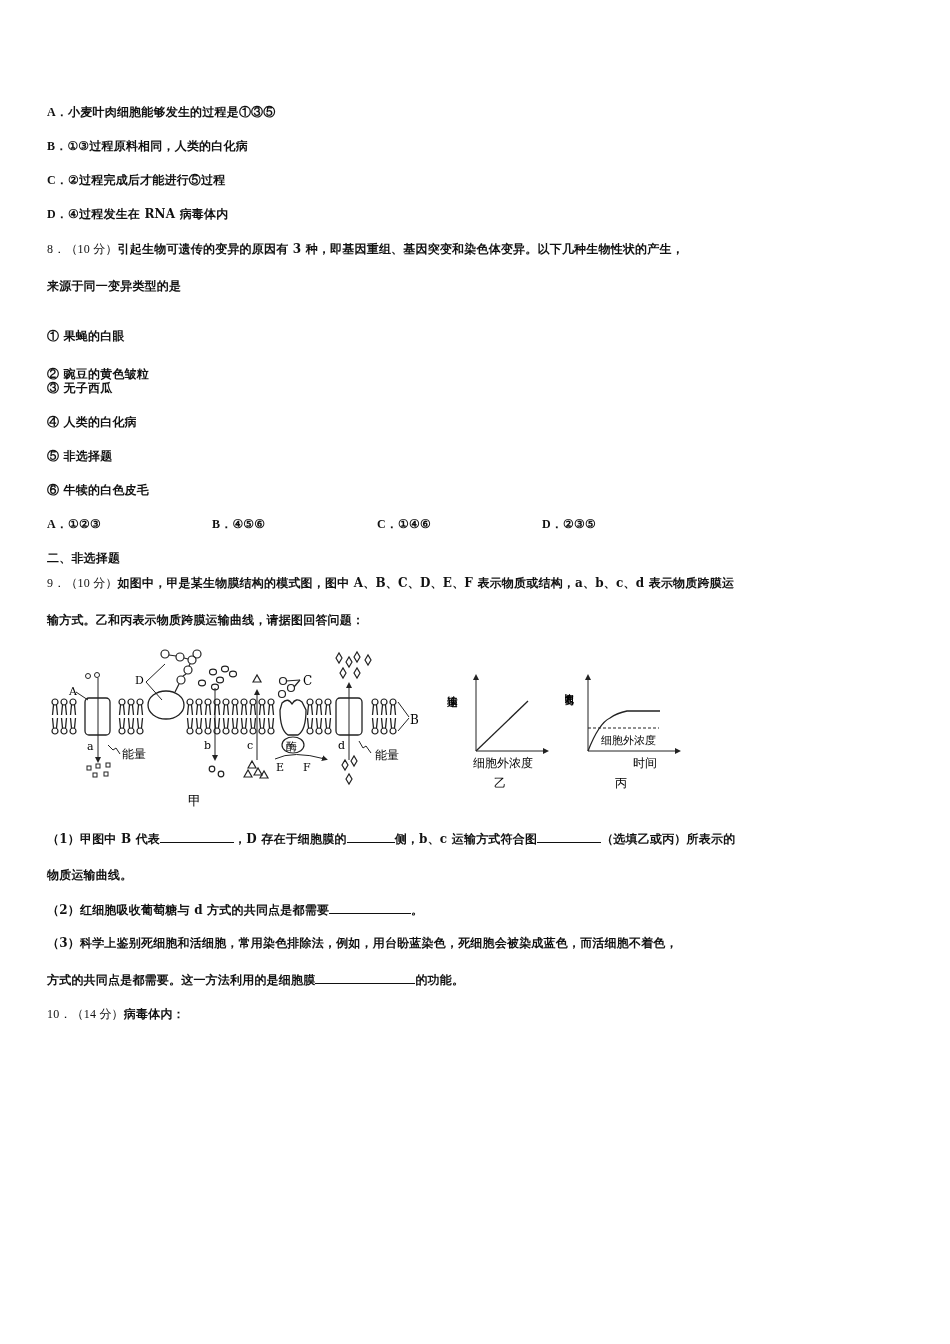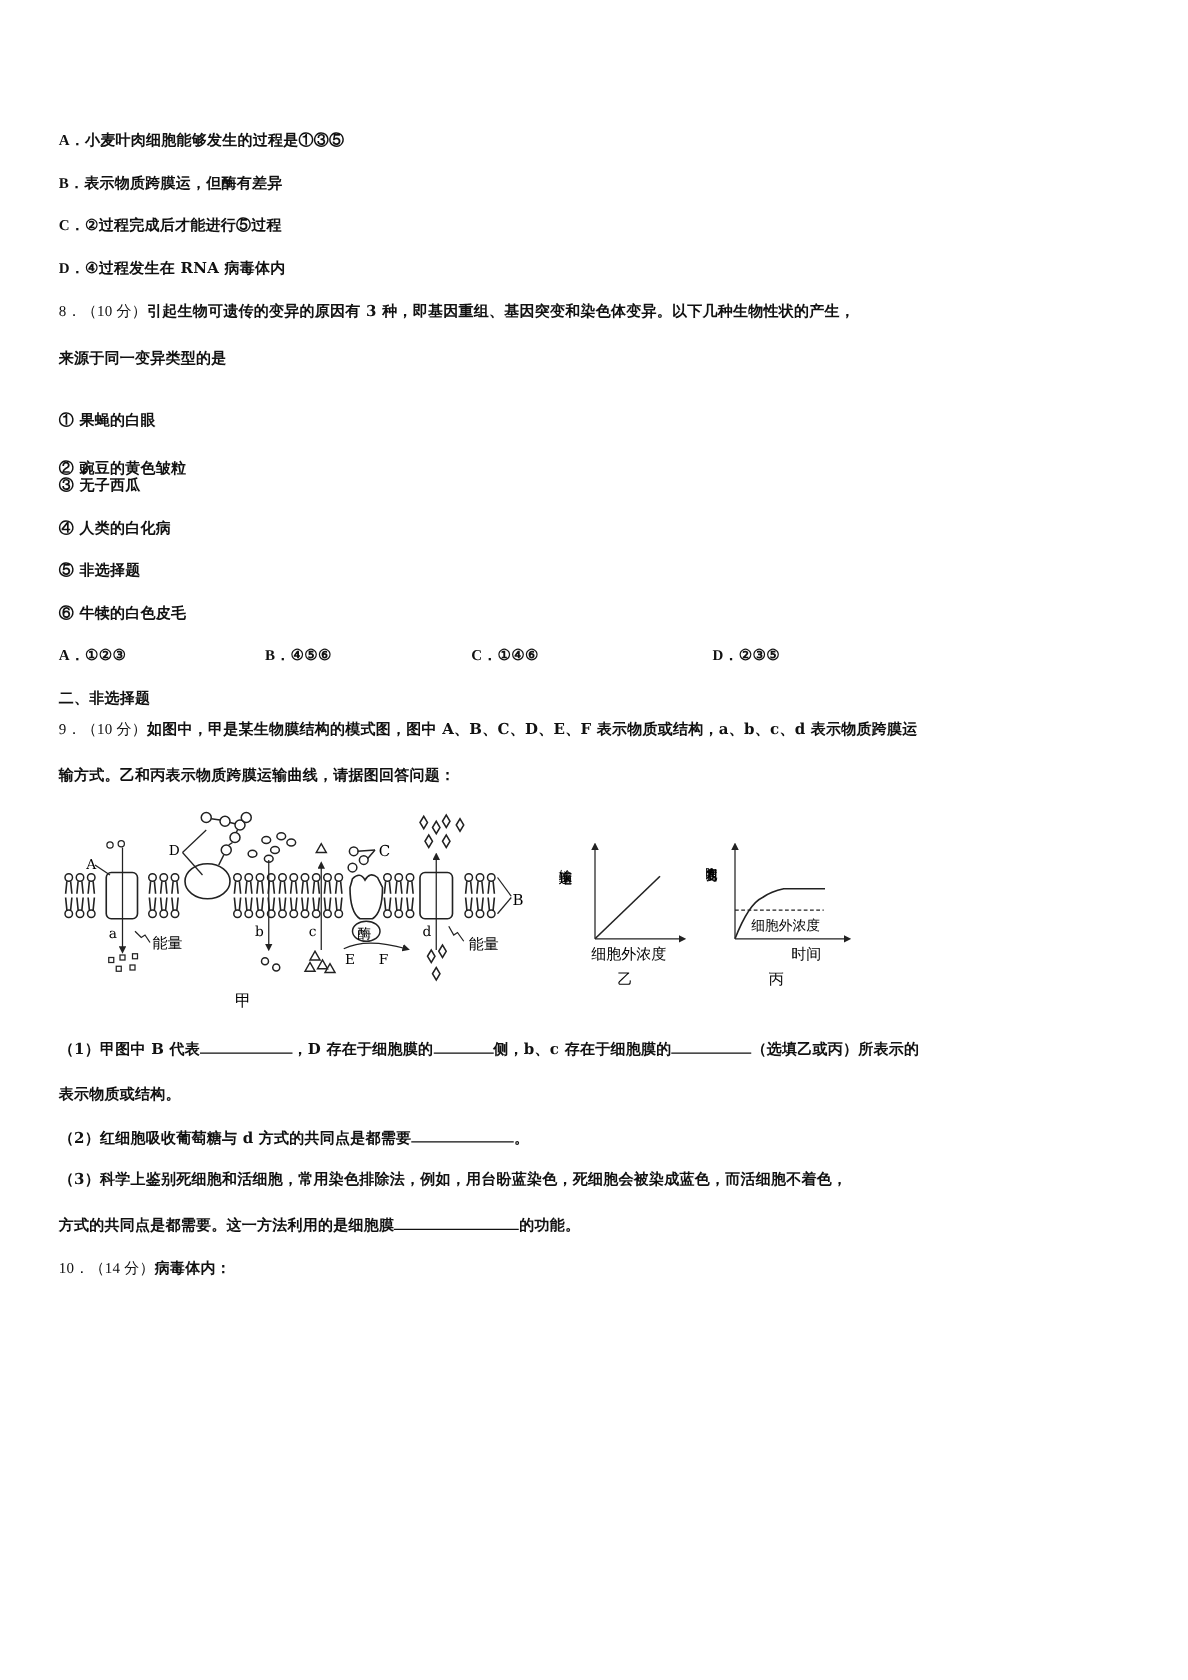--- a/index.html
+++ b/index.html
@@ -11,21 +11,21 @@
     .blank { display: inline-block; border-bottom: 1px solid #111; height: 14px; vertical-align: baseline; }
     svg text { font-family: "DejaVu Serif", serif; }
   </style>
 </head>
 <body>
 
 <div class="line" style="top:102px">
   <span class="lbl">A．</span><span>小麦叶肉细胞能够发生的过程是①③⑤</span>
 </div>
 <div class="line" style="top:136px">
-  <span class="lbl">B．</span><span>表示物质跨膜运，但酶有差异</span>
+  <span class="lbl">B．</span><span>①③过程原料相同，人类的白化病</span>
 </div>
 <div class="line" style="top:170px">
   <span class="lbl">C．</span><span>②过程完成后才能进行⑤过程</span>
 </div>
 <div class="line" style="top:204px">
   <span class="lbl">D．</span><span>④过程发生在 RNA 病毒体内</span>
 </div>
 
 <div class="line" style="top:239px">
   <span class="num">8．</span><span class="num">（10 分）</span><span>引起生物可遗传的变异的原因有 3 种，即基因重组、基因突变和染色体变异。以下几种生物性状的产生，</span>
@@ -41,21 +41,21 @@
 
 <div class="line" style="top:514px;left:47px">
   <span class="lbl">A．</span><span>①②③</span>
 </div>
 <div class="line" style="top:514px;left:212px">
   <span class="lbl">B．</span><span>④⑤⑥</span>
 </div>
 <div class="line" style="top:514px;left:377px">
   <span class="lbl">C．</span><span>①④⑥</span>
 </div>
-<div class="line" style="top:514px;left:570px">
+<div class="line" style="top:514px;left:542px">
   <span class="lbl">D．</span><span>②③⑤</span>
 </div>
 
 <div class="line" style="top:548px">二、非选择题</div>
 
 <div class="line" style="top:573px">
   <span class="num">9．</span><span class="num">（10 分）</span><span>如图中，甲是某生物膜结构的模式图，图中 A、B、C、D、E、F 表示物质或结构，a、b、c、d 表示物质跨膜运</span>
 </div>
 <div class="line" style="top:610px">输方式。乙和丙表示物质跨膜运输曲线，请据图回答问题：</div>
 
@@ -218,23 +218,23 @@
   <line x1="23" y1="86" x2="113" y2="86" stroke="#222" stroke-width="1" marker-end="url(#arr3)"></line>
   <path d="M23,86 Q34,58 45,53 Q52,48 62,46 L95,46" fill="none" stroke="#222" stroke-width="1.3"></path>
   <line x1="23" y1="63" x2="94" y2="63" stroke="#222" stroke-width="1" stroke-dasharray="3,2"></line>
   <text x="3" y="20" font-size="11" style="writing-mode:vertical-rl">细胞内浓度</text>
   <text x="36" y="79" font-size="11">细胞外浓度</text>
   <text x="68" y="102" font-size="12">时间</text>
   <text x="50" y="122" font-size="12">丙</text>
 </svg>
 
 <div class="line" style="top:828px">
-  <span>（1）甲图中 B 代表</span><span class="blank" style="width:74px"></span><span>，D 存在于细胞膜的</span><span class="blank" style="width:48px"></span><span>侧，b、c 存在于细胞膜的</span><span class="blank" style="width:64px"></span><span>（选填乙或丙）所表示的</span>
-</div>
-<div class="line" style="top:865px">表示物质或结构。</div>
+  <span>（1）甲图中 B 代表</span><span class="blank" style="width:74px"></span><span>，D 存在于细胞膜的</span><span class="blank" style="width:48px"></span><span>侧，b、c 运输方式符合图</span><span class="blank" style="width:64px"></span><span>（选填乙或丙）所表示的</span>
+</div>
+<div class="line" style="top:865px">物质运输曲线。</div>
 <div class="line" style="top:899px">
   <span>（2）红细胞吸收葡萄糖与 d 方式的共同点是都需要</span><span class="blank" style="width:82px"></span><span>。</span>
 </div>
 <div class="line" style="top:933px">（3）科学上鉴别死细胞和活细胞，常用染色排除法，例如，用台盼蓝染色，死细胞会被染成蓝色，而活细胞不着色，</div>
 <div class="line" style="top:969px">
   <span>方式的共同点是都需要。这一方法利用的是细胞膜</span><span class="blank" style="width:100px"></span><span>的功能。</span>
 </div>
 
 <div class="line" style="top:1004px">
   <span class="num">10．</span><span class="num">（14 分）</span><span>病毒体内：</span>

